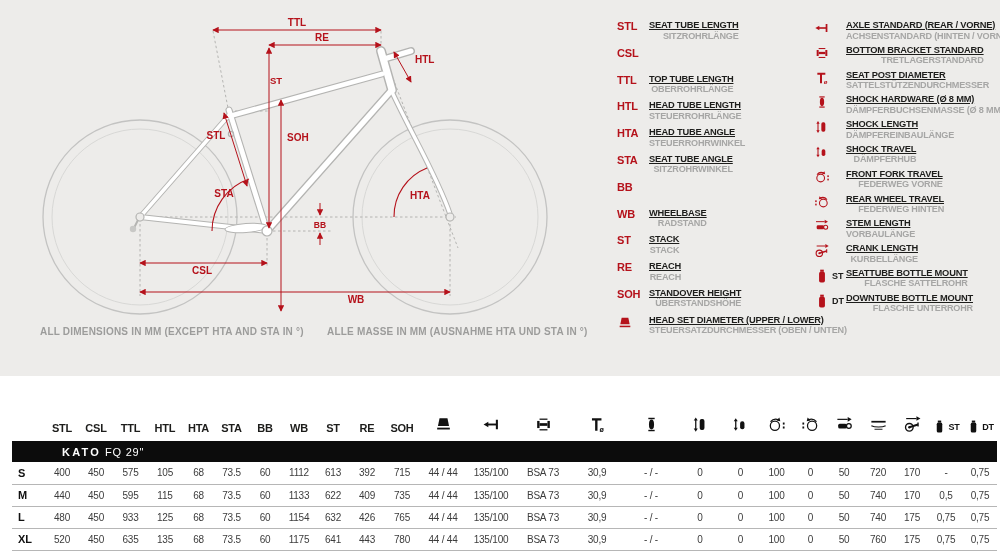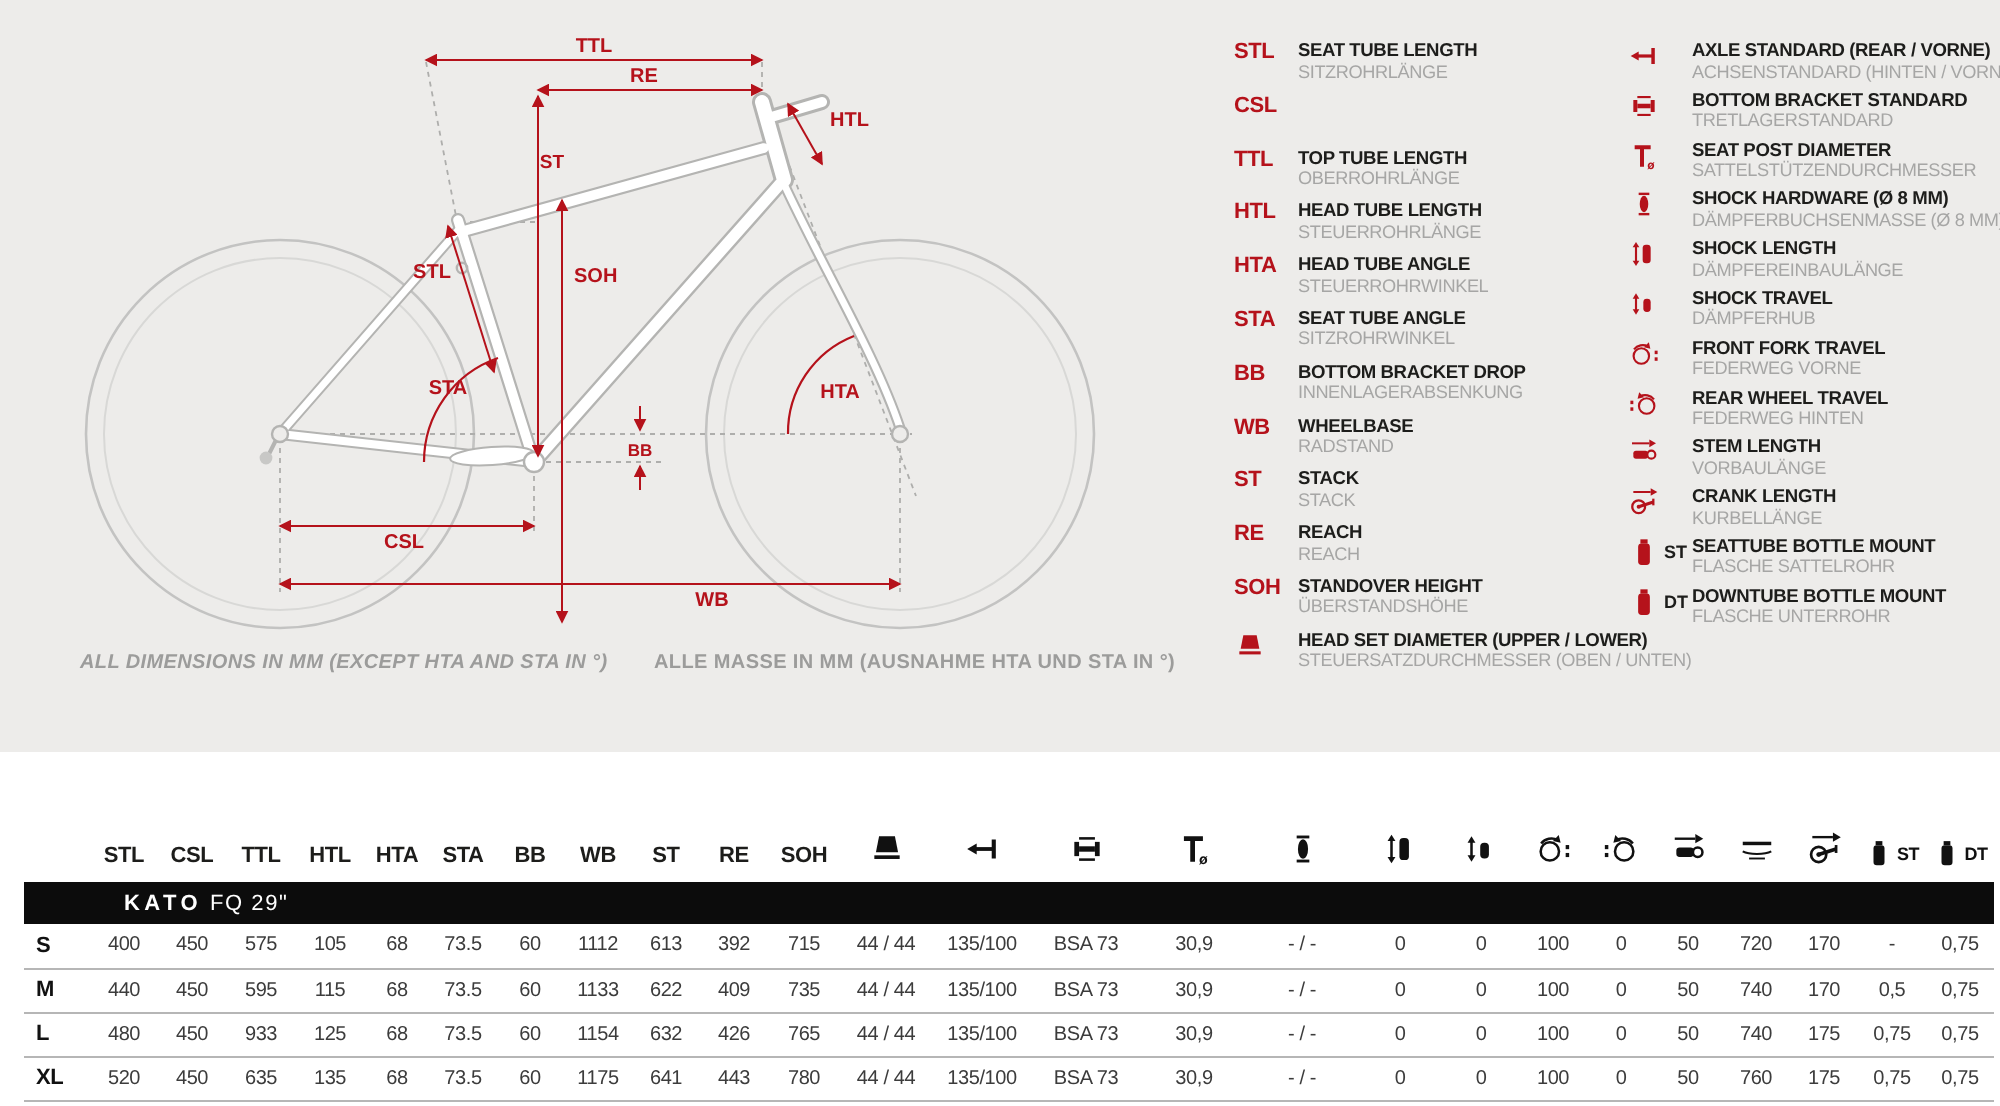--- a/index.html
+++ b/index.html
@@ -2,35 +2,35 @@
 <html><head>
 <meta charset="utf-8">
 <style>
   html,body{margin:0;padding:0;background:#fff;}
   body{width:1000px;height:553px;overflow:hidden;font-family:"Liberation Sans",sans-serif;-webkit-font-smoothing:antialiased;position:relative;}
   .top{position:relative;width:1000px;height:376px;background:#edecea;}
   svg text{font-family:"Liberation Sans",sans-serif;}
 
   
   .footnote{position:absolute;top:326px;font-size:10px;font-weight:bold;color:#9c9c9b;letter-spacing:.2px;white-space:nowrap;}
-  .footnote.en{left:40px;font-style:italic;} .footnote.de{left:327px;}
+  .footnote.en{left:40px;} .footnote.de{left:327px;}
 
   
   .legend-col{position:absolute;top:20px;}
   #legend-left{left:617px;width:195px;}
   #legend-right{left:814px;width:184px;}
   .leg-item{display:flex;align-items:flex-start;}
   #legend-left .leg-item{height:26.8px;}
   #legend-right .leg-item{height:24.8px;}
   .leg-key{flex:0 0 32px;display:flex;align-items:center;gap:2px;padding-top:0;}
   .leg-code{font-size:11px;font-weight:bold;color:#b5121b;letter-spacing:-.2px;}
   .leg-tag{font-size:9px;font-weight:bold;color:#1d1d1b;}
   .leg-txt{min-width:0;}
-  .leg-en{font-size:9.3px;font-weight:bold;color:#1d1d1b;line-height:10.5px;letter-spacing:-.2px;white-space:nowrap;}
-  .leg-de{font-size:9.1px;font-weight:normal;color:#a6a6a5;line-height:10.5px;letter-spacing:-.2px;white-space:nowrap;}
+  .leg-en{font-size:9.3px;font-weight:bold;color:#1d1d1b;line-height:10.5px;letter-spacing:-.2px;white-space:nowrap;text-decoration:underline;}
+  .leg-de{font-size:9.1px;font-weight:bold;color:#a6a6a5;line-height:10.5px;letter-spacing:-.2px;white-space:nowrap;text-align:right;}
   .ic{display:inline-flex;color:#b5121b;}
   .ic svg{display:block;}
 
   
   .table-wrap{margin:0 0 0 12px;width:985px;}
   table{border-collapse:collapse;table-layout:fixed;width:985px;}
   th,td{padding:0;margin:0;}
   thead th{height:58px;vertical-align:bottom;text-align:center;font-size:11px;font-weight:bold;color:#1d1d1b;letter-spacing:-.2px;padding-bottom:7px;}
   thead th .ic{color:#111;}
   thead th .hdr-icon{display:flex;justify-content:center;align-items:flex-end;padding-bottom:0;}
@@ -185,24 +185,20 @@
           <span class="leg-code">STA</span>
         </span>
         <span class="leg-txt">
           <div class="leg-en">SEAT TUBE ANGLE</div>
           <div class="leg-de">SITZROHRWINKEL</div>
         </span>
       </div>
       <div class="leg-item">
         <span class="leg-key">
           <span class="leg-code">BB</span>
-        </span>
-        <span class="leg-txt">
-          <div class="leg-en">BOTTOM BRACKET DROP</div>
-          <div class="leg-de">INNENLAGERABSENKUNG</div>
         </span>
       </div>
       <div class="leg-item">
         <span class="leg-key">
           <span class="leg-code">WB</span>
         </span>
         <span class="leg-txt">
           <div class="leg-en">WHEELBASE</div>
           <div class="leg-de">RADSTAND</div>
         </span>

